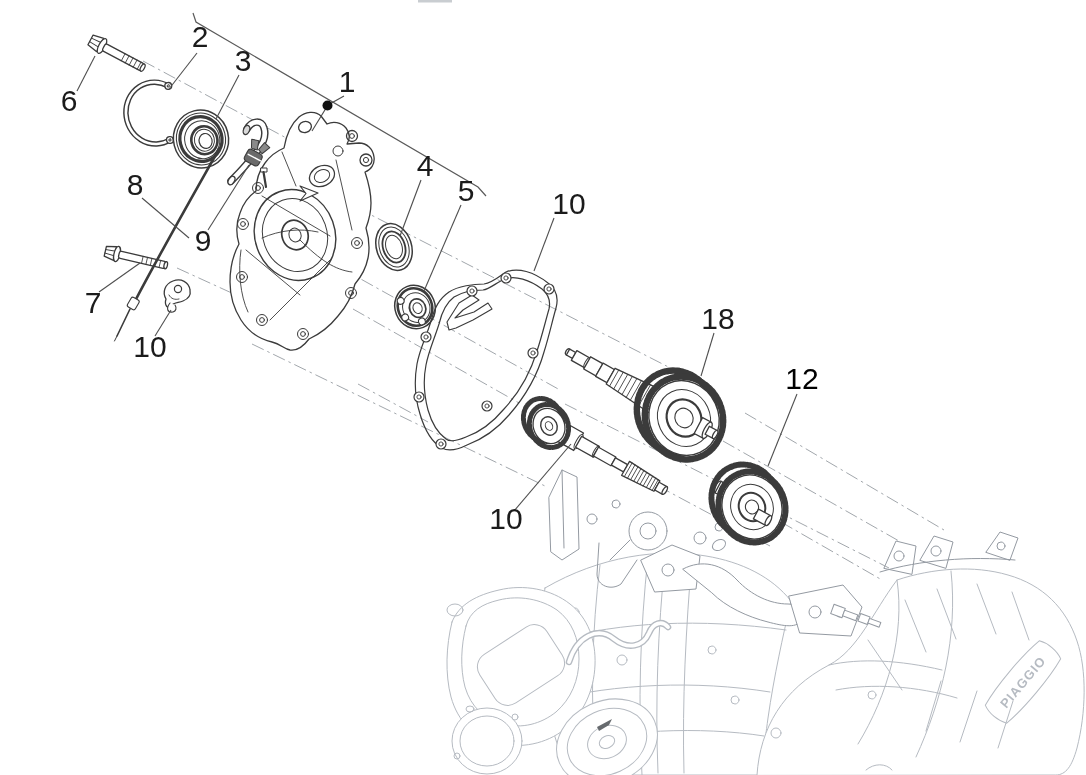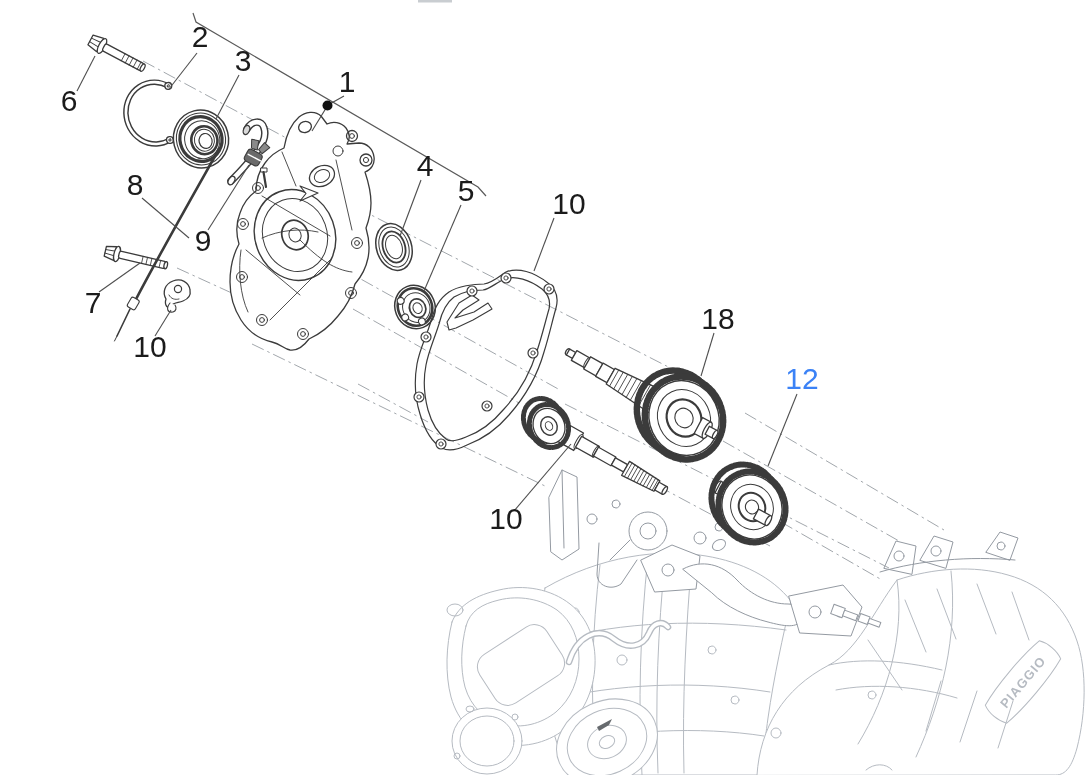--- a/index.html
+++ b/index.html
@@ -407,17 +407,17 @@
       <div class="callout-label" style="left: 200px; top: 38px; color: rgb(27, 27, 27);">2</div>
       <div class="callout-label" style="left: 243px; top: 62px; color: rgb(27, 27, 27);">3</div>
       <div class="callout-label" style="left: 425px; top: 167px; color: rgb(27, 27, 27);">4</div>
       <div class="callout-label" style="left: 466px; top: 192px; color: rgb(27, 27, 27);">5</div>
       <div class="callout-label" style="left: 69px; top: 102px; color: rgb(27, 27, 27);">6</div>
       <div class="callout-label" style="left: 93px; top: 304px; color: rgb(27, 27, 27);">7</div>
       <div class="callout-label" style="left: 135px; top: 186px; color: rgb(27, 27, 27);">8</div>
       <div class="callout-label" style="left: 203px; top: 242px; color: rgb(27, 27, 27);">9</div>
       <div class="callout-label" style="left: 557px; top: 205px; color: rgb(27, 27, 27); margin-left: 12px;">10</div>
       <div class="callout-label" style="left: 718px; top: 320px; color: rgb(27, 27, 27);">18</div>
-      <div class="callout-label" style="left: 802px; top: 380px; color: #3b82f6;">12</div>
+      <div class="callout-label" style="left: 802px; top: 380px; color: #000000;">12</div>
       <div class="callout-label" style="left: 506px; top: 520px; color: rgb(27, 27, 27);">10</div>
       <div class="callout-label" style="left: 150px; top: 348px; color: rgb(27, 27, 27);">10</div>
     </div>
 </div>
 
 </body></html>

